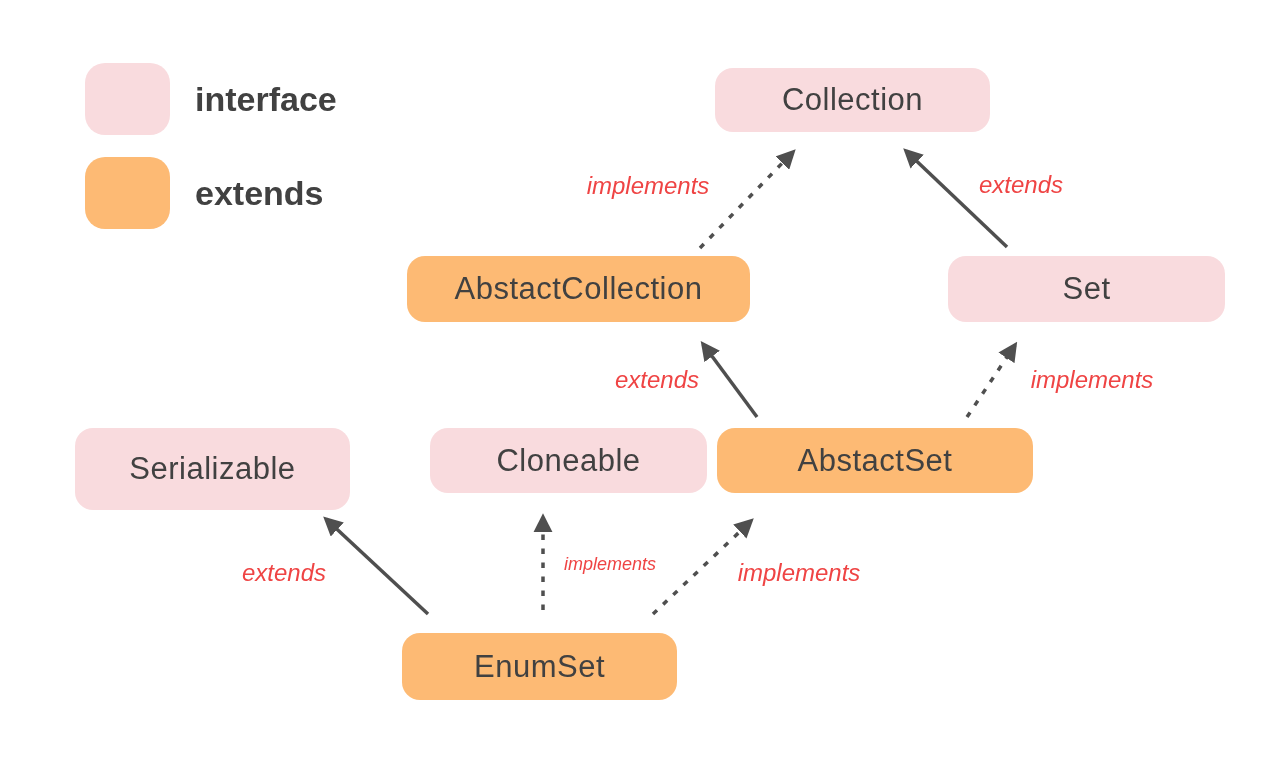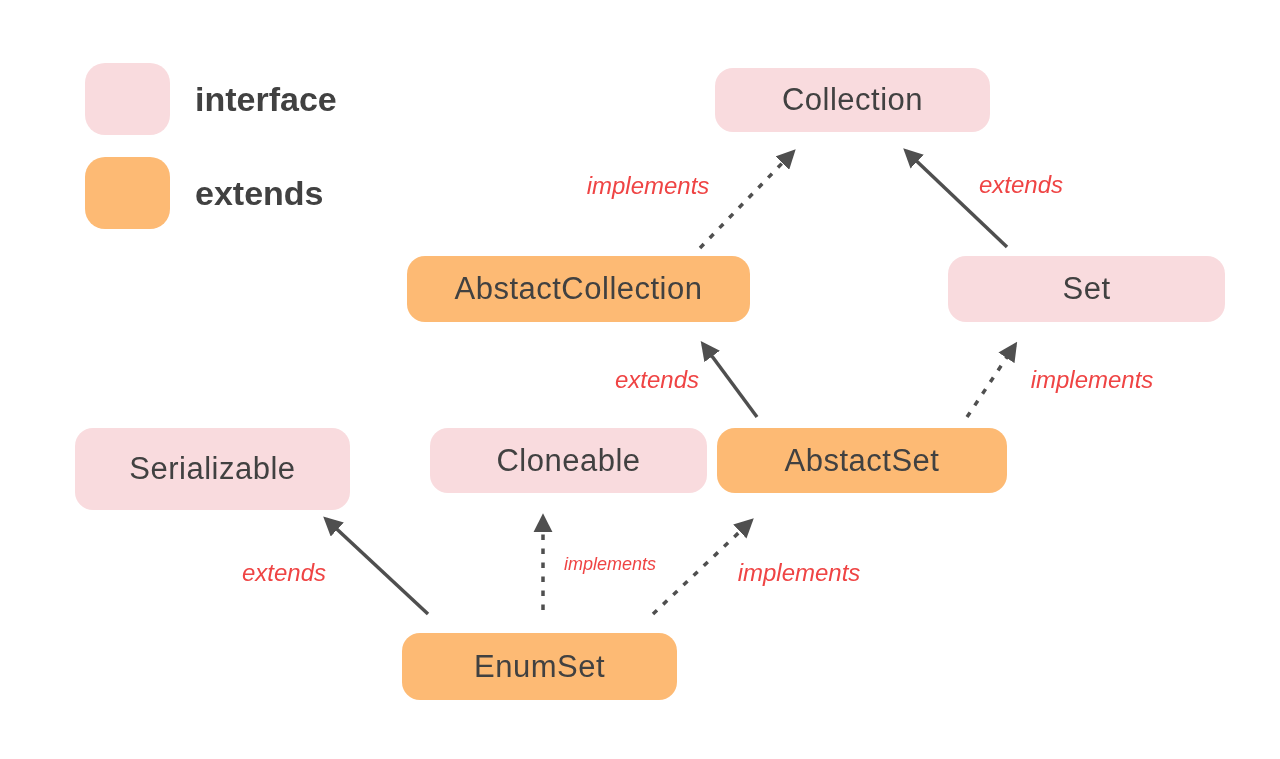--- a/index.html
+++ b/index.html
@@ -59,21 +59,21 @@
   <div class="legend-swatch interface" style="left:85px;top:63px;"></div>
   <div class="legend-label" style="left:195px;top:99px;">interface</div>
   <div class="legend-swatch abstract" style="left:85px;top:157px;"></div>
   <div class="legend-label" style="left:195px;top:193px;">extends</div>
 
   <div class="node interface" style="left:715px;top:68px;width:275px;height:64px;">Collection</div>
   <div class="node abstract" style="left:407px;top:256px;width:343px;height:66px;">AbstactCollection</div>
   <div class="node interface" style="left:948px;top:256px;width:277px;height:66px;">Set</div>
   <div class="node interface" style="left:75px;top:428px;width:275px;height:82px;">Serializable</div>
   <div class="node interface" style="left:400px;top:428px;width:277px;height:65px;margin-left:30px;">Cloneable</div>
-  <div class="node abstract" style="left:717px;top:428px;width:290px;height:65px;">AbstactSet</div>
+  <div class="node abstract" style="left:717px;top:428px;width:316px;height:65px;">AbstactSet</div>
   <div class="node abstract" style="left:402px;top:633px;width:275px;height:67px;">EnumSet</div>
 
   <div class="edge-label" style="left:648px;top:186px;">implements</div>
   <div class="edge-label" style="left:1021px;top:185px;">extends</div>
   <div class="edge-label" style="left:657px;top:380px;">extends</div>
   <div class="edge-label" style="left:1092px;top:380px;">implements</div>
   <div class="edge-label" style="left:284px;top:573px;">extends</div>
   <div class="edge-label small" style="left:610px;top:564px;">implements</div>
   <div class="edge-label" style="left:799px;top:573px;">implements</div>
 

